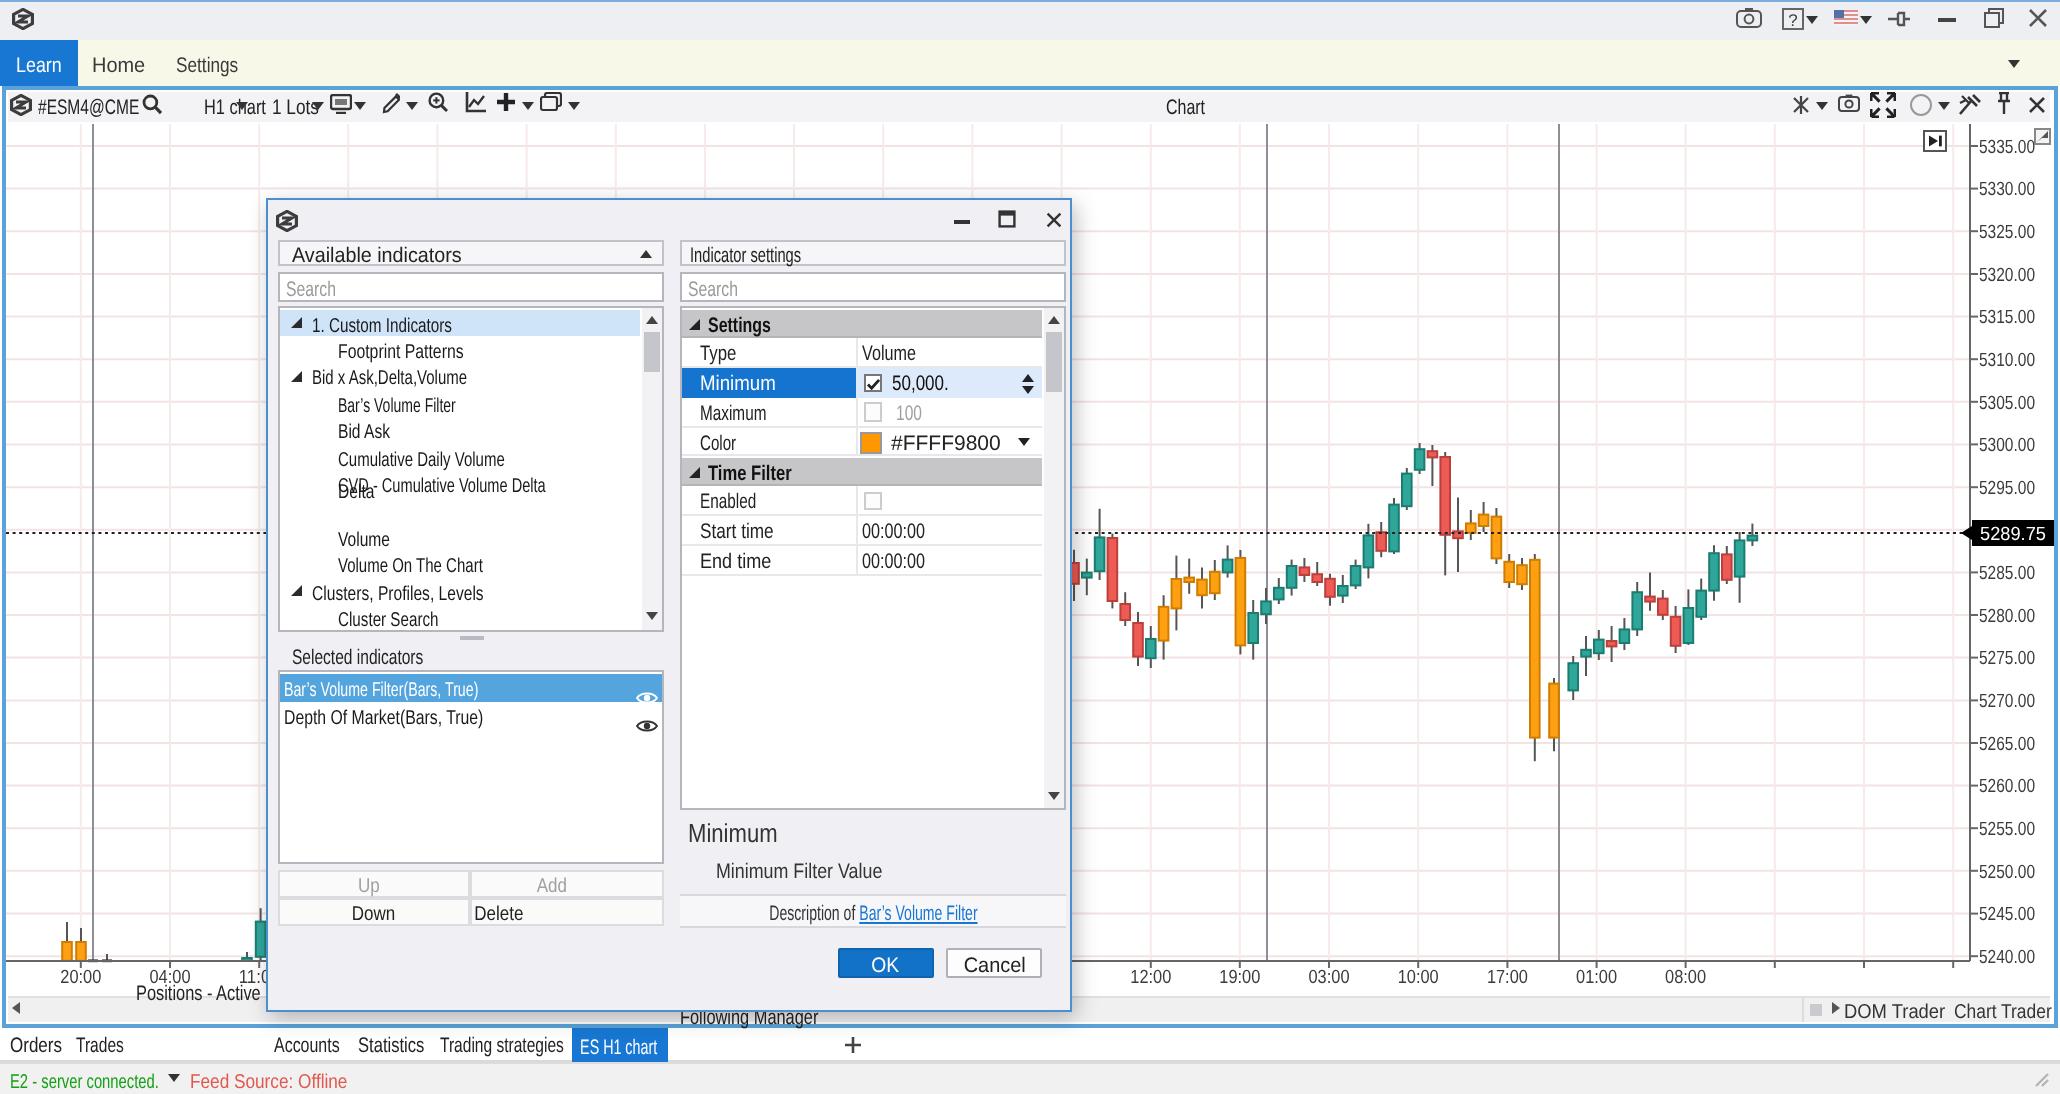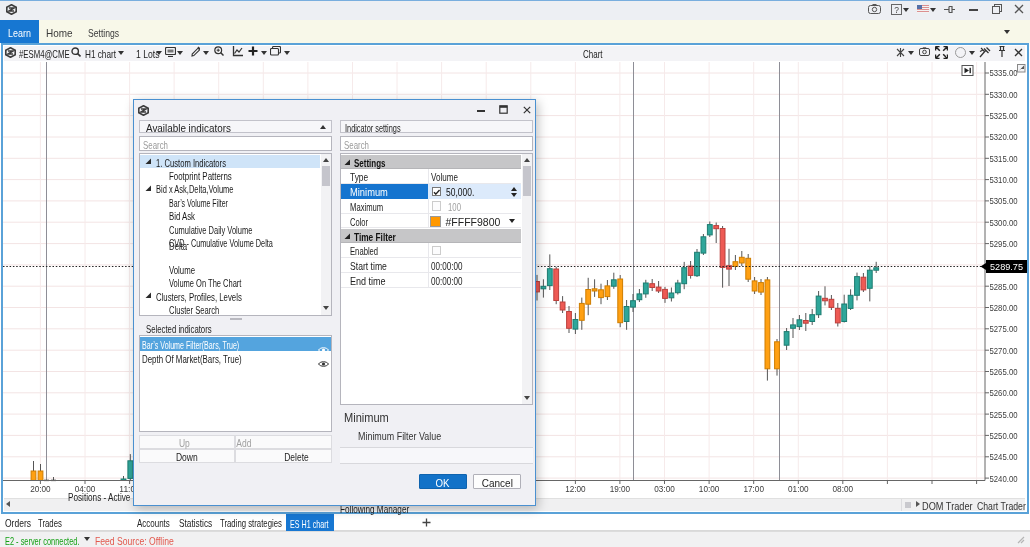--- a/index.html
+++ b/index.html
@@ -37,21 +37,21 @@
     <div class="abs" style="left:3.5px;top:45.5px;width:1021px;height:15.5px;background:#f3f3f6"></div>
     <svg style="position:absolute;left:5px;top:47px" width="11" height="11" viewBox="0 0 11 11">
       <polygon points="5.5,0.7 10.2,3.2 10.2,7.8 5.5,10.3 0.8,7.8 0.8,3.2" fill="none" stroke="#3d3d3d" stroke-width="1.6"></polygon>
       <path d="M3 4 L8 4 L3 7 L8 7" stroke="#3d3d3d" stroke-width="1.5" fill="none"></path>
     </svg>
     <div style="position:absolute;left:19px;top:45px;line-height:16px;white-space:nowrap"><span style="display:inline-block;font-size:10.5px;color:#222;transform:scaleX(0.74);transform-origin:0 50%;line-height:16px">#ESM4@CME</span></div>
     <svg style="position:absolute;left:71px;top:47px" width="10" height="11" viewBox="0 0 10 11">
       <circle cx="4.2" cy="4.2" r="3.2" fill="none" stroke="#333" stroke-width="1.4"></circle>
       <line x1="6.6" y1="6.6" x2="9.5" y2="9.5" stroke="#333" stroke-width="1.6"></line>
     </svg>
-    <div style="position:absolute;left:85px;top:45px;line-height:16px;white-space:nowrap"><span style="display:inline-block;font-size:10.5px;color:#222;transform:scaleX(0.78);transform-origin:0 50%;line-height:16px">H1 chart</span></div>
+    <div style="position:absolute;left:102px;top:45px;line-height:16px;white-space:nowrap"><span style="display:inline-block;font-size:10.5px;color:#222;transform:scaleX(0.78);transform-origin:0 50%;line-height:16px">H1 chart</span></div>
     <div style="position:absolute;left:118px;top:51px;width:0;height:0;border-left:3.5px solid transparent;border-right:3.5px solid transparent;border-top:4px solid #333"></div>
     <div style="position:absolute;left:136px;top:45px;line-height:16px;white-space:nowrap"><span style="display:inline-block;font-size:10.5px;color:#222;transform:scaleX(0.82);transform-origin:0 50%;line-height:16px">1 Lots</span></div>
     <div style="position:absolute;left:156px;top:51px;width:0;height:0;border-left:3.5px solid transparent;border-right:3.5px solid transparent;border-top:4px solid #333"></div>
     <svg style="position:absolute;left:165px;top:47px" width="11" height="10" viewBox="0 0 11 10">
       <rect x="0.5" y="0.5" width="10" height="7" rx="1" fill="none" stroke="#333" stroke-width="1.2"></rect>
       <rect x="2.5" y="2.5" width="6" height="3" fill="#777"></rect>
       <line x1="3" y1="9.5" x2="8" y2="9.5" stroke="#333" stroke-width="1.2"></line>
     </svg>
     <div style="position:absolute;left:177px;top:51px;width:0;height:0;border-left:3.5px solid transparent;border-right:3.5px solid transparent;border-top:4px solid #333"></div>
     <svg style="position:absolute;left:191px;top:46px" width="9" height="11" viewBox="0 0 9 11">
@@ -435,23 +435,23 @@
       <div style="position:absolute;left:8px;top:250.5px;line-height:14px;white-space:nowrap"><span style="display:inline-block;font-size:10px;color:#1a1a1a;transform:scaleX(0.79);transform-origin:0 50%;line-height:14px">Depth Of Market(Bars, True)</span></div>
       <div class="abs" style="left:184px;top:254px"><svg width="11" height="8" viewBox="0 0 11 8">
           <path d="M0.5 4 C2.5 1 8.5 1 10.5 4 C8.5 7 2.5 7 0.5 4 Z" fill="none" stroke="#333" stroke-width="1"></path>
           <circle cx="5.5" cy="4" r="1.6" fill="#333"></circle>
         </svg></div>
       <div class="abs" style="left:5px;top:334.5px;width:96px;height:14px;background:#fafafb;border:0.5px solid #dcdce0"></div>
       <div class="abs" style="left:101px;top:334.5px;width:96.5px;height:14px;background:#fafafb;border:0.5px solid #dcdce0"></div>
       <div class="abs" style="left:5px;top:348.5px;width:96px;height:14px;background:#fafafb;border:0.5px solid #dcdce0"></div>
       <div class="abs" style="left:101px;top:348.5px;width:96.5px;height:14px;background:#fafafb;border:0.5px solid #dcdce0"></div>
       <div style="position:absolute;left:5px;top:334.5px;width:90px;text-align:center;line-height:14px;white-space:nowrap"><span style="display:inline-block;font-size:10px;color:#a0a0a0;transform:scaleX(0.85);transform-origin:50% 50%;line-height:14px">Up</span></div>
-      <div style="position:absolute;left:101px;top:334.5px;width:81px;line-height:14px;white-space:nowrap"><span style="display:inline-block;font-size:10px;color:#a0a0a0;transform:scaleX(0.85);transform-origin:50% 50%;line-height:14px">Add</span></div>
+      <div style="position:absolute;left:101px;top:334.5px;width:81px;text-align:center;line-height:14px;white-space:nowrap"><span style="display:inline-block;font-size:10px;color:#a0a0a0;transform:scaleX(0.85);transform-origin:50% 50%;line-height:14px">Add</span></div>
       <div style="position:absolute;left:5px;top:348.5px;width:96px;text-align:center;line-height:14px;white-space:nowrap"><span style="display:inline-block;font-size:10px;color:#222;transform:scaleX(0.85);transform-origin:50% 50%;line-height:14px">Down</span></div>
-      <div style="position:absolute;left:101px;top:348.5px;width:76px;text-align:right;line-height:14px;white-space:nowrap"><span style="display:inline-block;font-size:10px;color:#222;transform:scaleX(0.85);transform-origin:50% 50%;line-height:14px">Delete</span></div>
+      <div style="position:absolute;left:101px;top:348.5px;width:76px;text-align:left;line-height:14px;white-space:nowrap"><span style="display:inline-block;font-size:10px;color:#222;transform:scaleX(0.85);transform-origin:50% 50%;line-height:14px">Delete</span></div>
       <div class="abs" style="left:206px;top:20px;width:192.5px;height:13px;background:#f6f6f9;border:1px solid #c2c2ca"></div>
       <div style="position:absolute;left:211px;top:20px;line-height:13px;white-space:nowrap"><span style="display:inline-block;font-size:10.5px;color:#222;transform:scaleX(0.7);transform-origin:0 50%;line-height:13px">Indicator settings</span></div>
       <div class="abs" style="left:206px;top:35.5px;width:192.5px;height:15.5px;background:#fff;border:1px solid #b5b5bd"></div>
       <div style="position:absolute;left:209.5px;top:36px;line-height:15px;white-space:nowrap"><span style="display:inline-block;font-size:10.5px;color:#9a9a9a;transform:scaleX(0.75);transform-origin:0 50%;line-height:15px">Search</span></div>
       <div class="abs" style="left:206px;top:53px;width:192.5px;height:252px;background:#fff;border:1px solid #b5b5bd"></div>
       <div class="abs" style="left:207px;top:54.5px;width:180px;height:14.8px;background:#c6c6c8;border-bottom:1px solid #b5b5b8"></div>
       <svg style="position:absolute;left:210px;top:59.0px" width="7" height="7" viewBox="0 0 7 7">
         <polygon points="6,0.5 6,6 0.5,6" fill="#222"></polygon>
       </svg>
       <div style="position:absolute;left:219.5px;top:54.5px;line-height:14.8px;white-space:nowrap"><span style="display:inline-block;font-size:10.5px;font-weight:bold;color:#111;transform:scaleX(0.76);transform-origin:0 50%;line-height:14.8px">Settings</span></div>
@@ -497,17 +497,18 @@
       <div class="abs" style="left:293.5px;top:172.9px;width:1px;height:14.8px;background:#e8e8ec"></div>
       <div style="position:absolute;left:216.2px;top:172.9px;line-height:14.8px;white-space:nowrap"><span style="display:inline-block;font-size:10.5px;color:#222;transform:scaleX(0.86);transform-origin:0 50%;line-height:14.8px">End time</span></div>
       <div style="position:absolute;left:296.5px;top:172.9px;line-height:14.8px;white-space:nowrap"><span style="display:inline-block;font-size:10.5px;color:#222;transform:scaleX(0.77);transform-origin:0 50%;line-height:14.8px">00:00:00</span></div>
       <div class="abs" style="left:388px;top:54px;width:10px;height:250px;background:#f2f2f4"></div>
       <div class="abs" style="left:390px;top:58px;width:0;height:0;border-left:3px solid transparent;border-right:3px solid transparent;border-bottom:4px solid #444"></div>
       <div class="abs" style="left:389px;top:66px;width:8px;height:30px;background:#c5c5cc"></div>
       <div class="abs" style="left:390px;top:296px;width:0;height:0;border-left:3px solid transparent;border-right:3px solid transparent;border-top:4px solid #444"></div>
       <div style="position:absolute;left:209.5px;top:309px;line-height:16px;white-space:nowrap"><span style="display:inline-block;font-size:13px;color:#333;transform:scaleX(0.85);transform-origin:0 50%;line-height:16px">Minimum</span></div>
       <div style="position:absolute;left:224px;top:327.5px;line-height:13px;white-space:nowrap"><span style="display:inline-block;font-size:10.5px;color:#333;transform:scaleX(0.85);transform-origin:0 50%;line-height:13px">Minimum Filter Value</span></div>
       <div class="abs" style="left:206px;top:346.5px;width:192.5px;height:17px;background:#f7f7fa;border-top:1px solid #d8d8dc;border-bottom:1px solid #d8d8dc"></div>
+      <div style="position:absolute;left:206px;top:346.5px;width:192.5px;text-align:center;line-height:17px;white-space:nowrap"><span style="display:inline-block;font-size:10.5px;color:#333;transform:scaleX(0.67);transform-origin:50% 50%;line-height:17px">Description of <span style="color:#1777d2;text-decoration:underline">Bar’s Volume Filter</span></span></div>
       <div class="abs" style="left:285px;top:373.5px;width:48px;height:15.5px;background:#1272c8;border:1px solid #0f63ae;border-radius:1px"></div>
       <div style="position:absolute;left:285px;top:373.5px;width:48px;text-align:center;line-height:15px;white-space:nowrap"><span style="display:inline-block;font-size:10.5px;color:#fff;transform:scaleX(0.92);transform-origin:50% 50%;line-height:15px">OK</span></div>
       <div class="abs" style="left:339px;top:373.5px;width:48px;height:15.5px;background:#fdfdfd;border:1px solid #b0b0b8;border-radius:1px"></div>
       <div style="position:absolute;left:339px;top:373.5px;width:48px;text-align:center;line-height:15px;white-space:nowrap"><span style="display:inline-block;font-size:10.5px;color:#222;transform:scaleX(0.95);transform-origin:50% 50%;line-height:15px">Cancel</span></div>
     </div>
   </div>
 </body></html>

